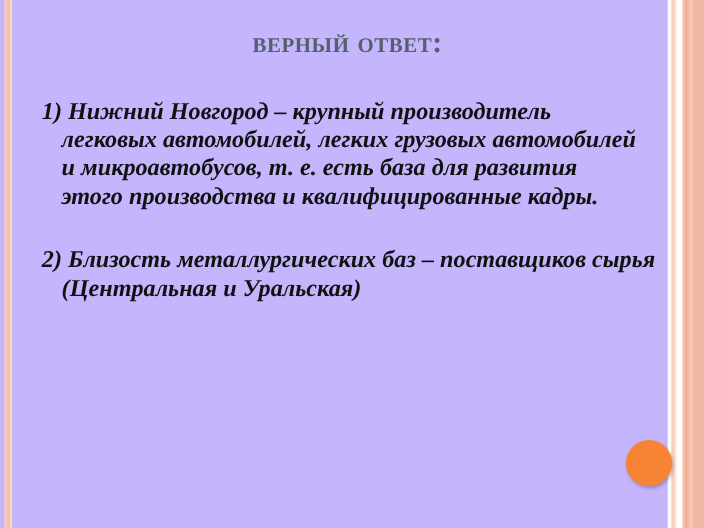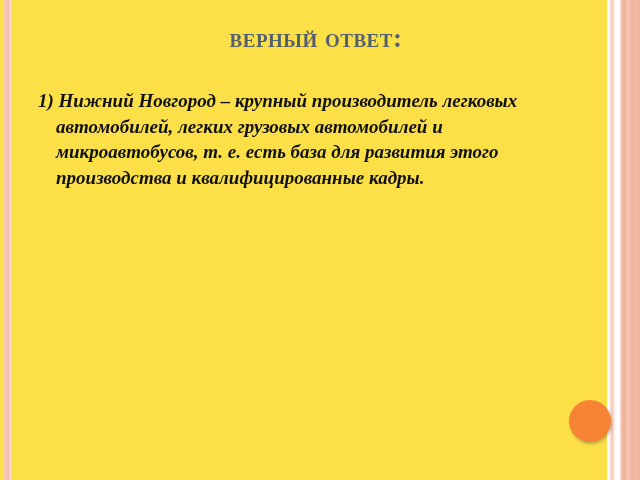--- a/index.html
+++ b/index.html
@@ -6,21 +6,21 @@
   html, body {
     margin: 0;
     padding: 0;
     background: #ffffff;
   }
 
   .slide {
     position: relative;
     width: 640px;
     height: 480px;
-    background: #fde047;
+    background: #c4b5fd;
     overflow: hidden;
     font-family: "Liberation Serif", "DejaVu Serif", serif;
   }
 
   
   .stripe-left {
     position: absolute;
     top: 0;
     bottom: 0;
     left: 4px;
@@ -87,21 +87,21 @@
     top: 88px;
     left: 38px;
     width: 540px;
   }
 
   .para {
     color: #111111;
     font-family: "Liberation Serif", "DejaVu Serif", serif;
     font-style: italic;
     font-weight: bold;
-    font-size: 19px;
+    font-size: 22px;
     line-height: 25.5px;
     text-align: left;
     padding-left: 18px;
     text-indent: -18px;
     margin: 0 0 0 0;
   }
 
   .para + .para {
     margin-top: 33px;
   }
@@ -130,19 +130,20 @@
   <div class="stripe-left"></div>
 
   <div class="stripe-right"></div>
 
   <div class="title">Верный ответ:</div>
 
   <div class="body">
 
     <p class="para p1">1) Нижний Новгород – крупный производитель легковых автомобилей, легких грузовых автомобилей и микроавтобусов, т. е. есть база для развития этого производства и квалифицированные кадры.</p>
 
+    <p class="para p2">2) Близость металлургических баз – поставщиков сырья (Центральная и Уральская)</p>
 
 
   </div>
 
   <div class="circle"></div>
 
 </div>
 
 </body></html>

